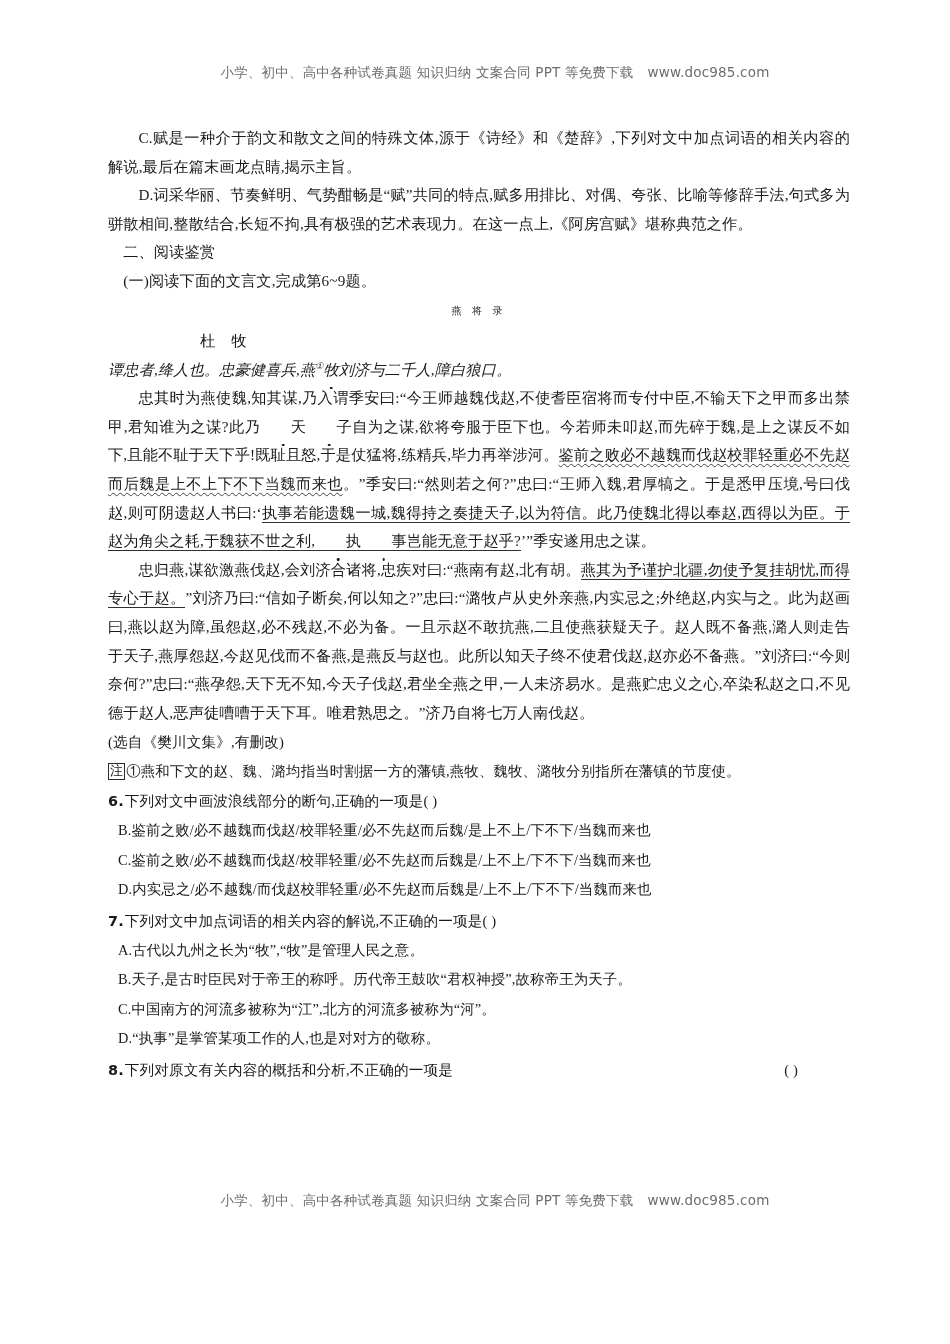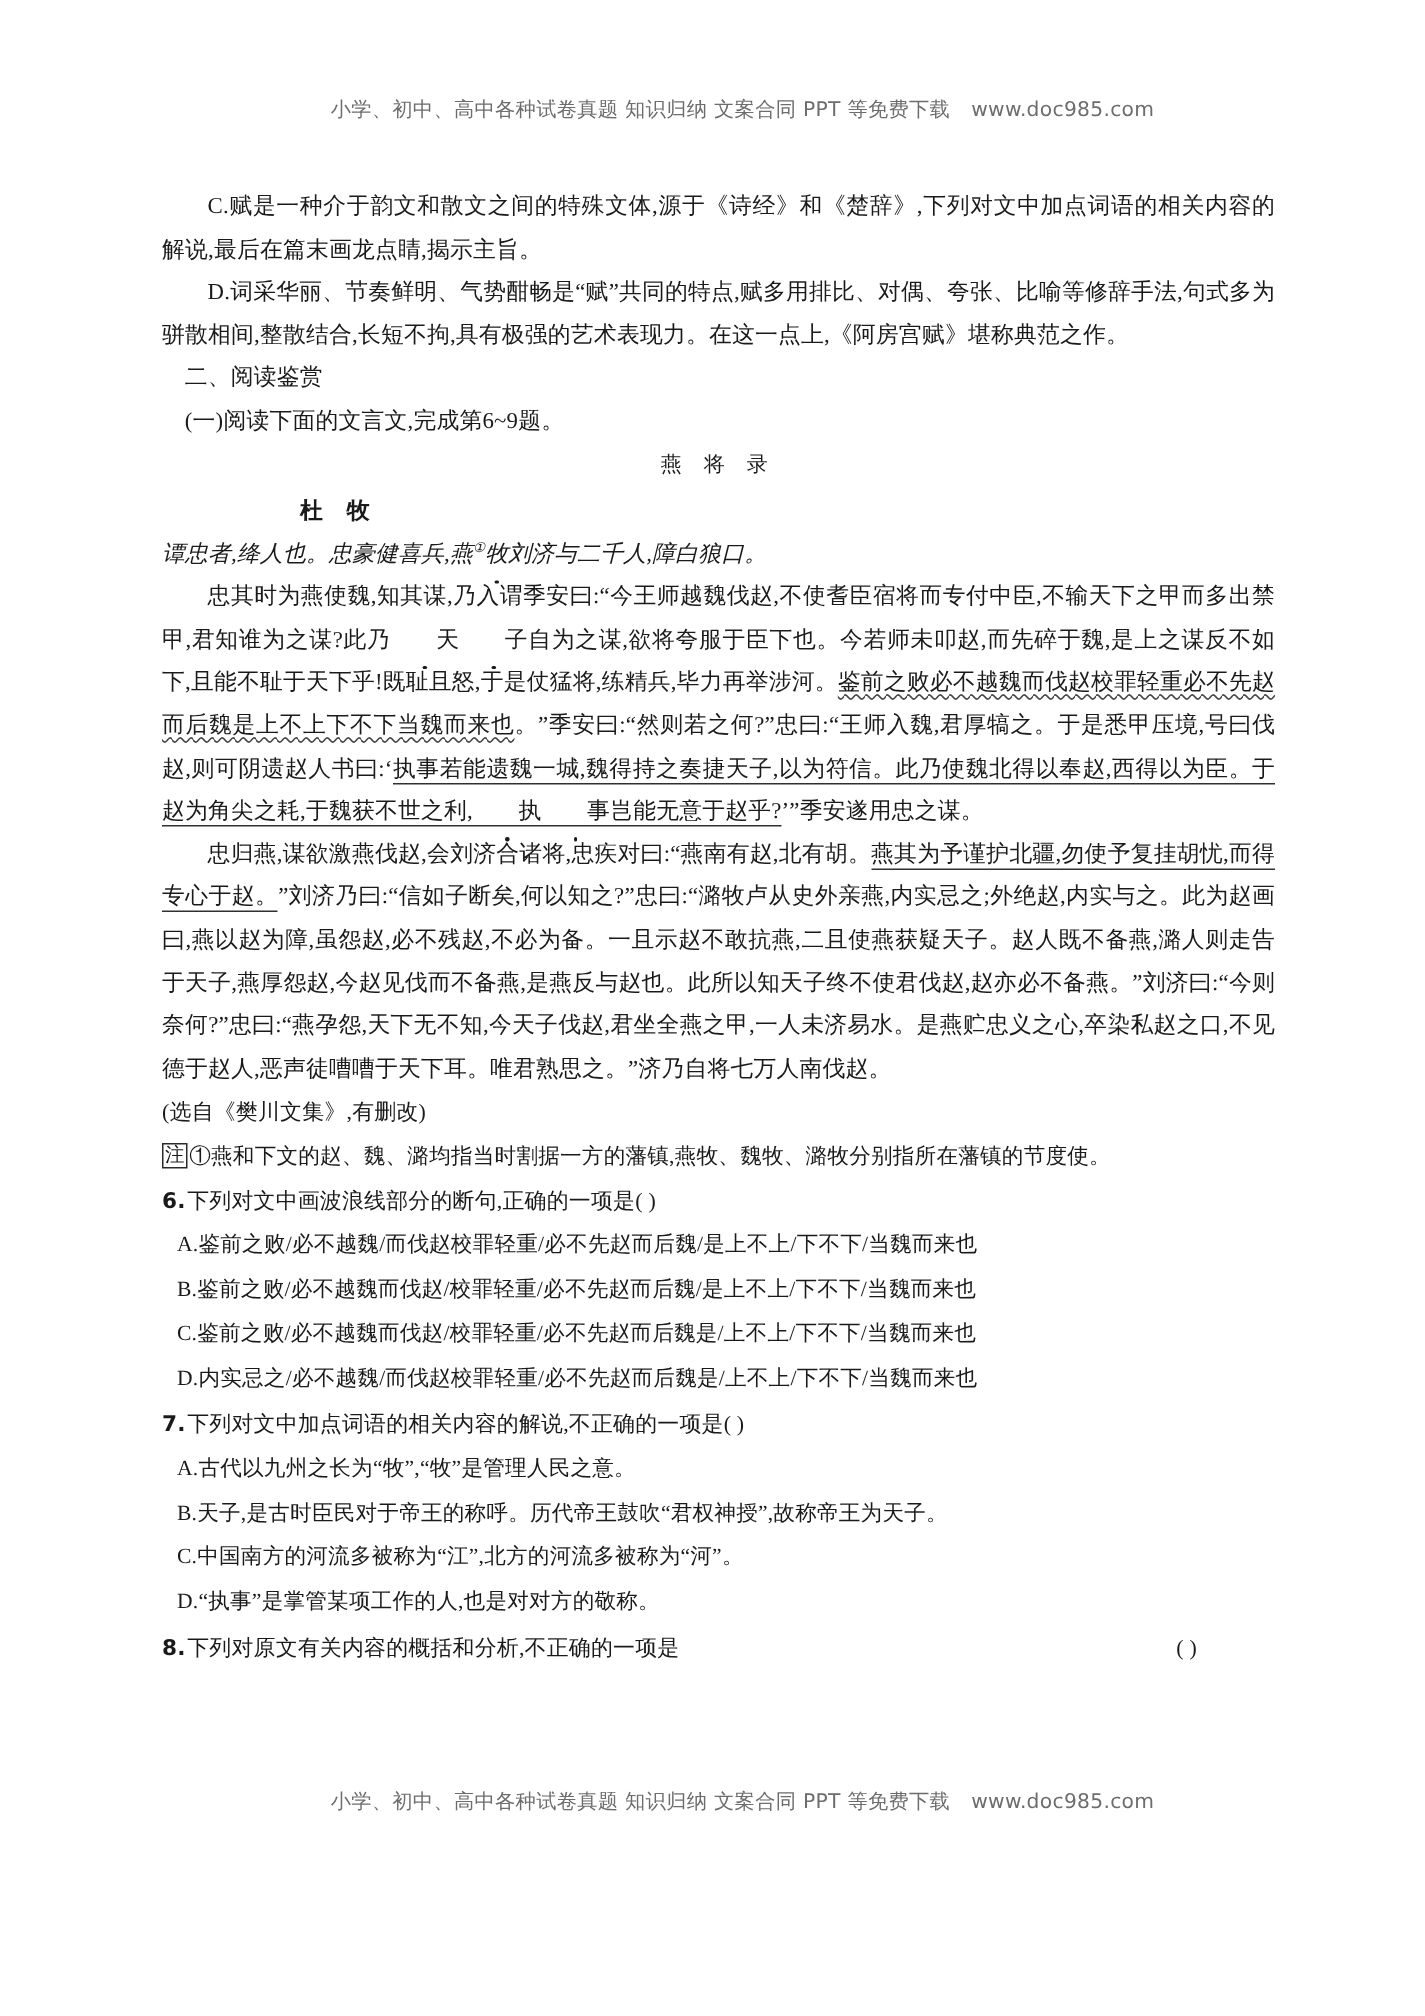--- a/index.html
+++ b/index.html
@@ -57,33 +57,32 @@
     text-justify: inter-ideograph;
     letter-spacing: 0.15px;
   }
   p.indent2 { text-indent: 2em; }
   p.indent1 { text-indent: 1em; }
   p.noind   { text-indent: 0; font-style: italic; }
 
   
   .title-line {
     text-align: center;
-    font-size: 14px;
+    font-size: 10px;
     line-height: 30px;
     letter-spacing: 0.4em;
     text-indent: 0;
   }
   
   .author-line {
     text-indent: 0;
     padding-left: 92px;
     font-size: 15.2px;
     line-height: 30px;
     letter-spacing: 0.4em;
-    font-weight: bold;
   }
 
   .source-line {
     text-align: left;
     font-size: 14.6px;
     line-height: 30px;
     text-indent: 0;
     padding-right: 2px;
   }
 
@@ -192,21 +191,20 @@
 
     <p class="indent2"><span>忠其时为燕使魏,知其谋,乃入谓季安曰:“今王师越魏伐赵,不使耆臣宿将而专付中臣,不输天下之甲而多出禁甲,君知谁为之谋?此乃</span><span class="dot">天</span><span class="dot">子</span><span>自为之谋,欲将夸服于臣下也。今若师未叩赵,而先碎于魏,是上之谋反不如下,且能不耻于天下乎!既耻且怒,于是仗猛将,练精兵,毕力再举涉河。</span><span class="wavy">鉴前之败必不越魏而伐赵校罪轻重必不先赵而后魏是上不上下不下当魏而来也</span><span>。”季安曰:“然则若之何?”忠曰:“王师入魏,君厚犒之。于是悉甲压境,号曰伐赵,则可阴遗赵人书曰:‘</span><u class="uline"><span>执事若能遗魏一城,魏得持之奏捷天子,以为符信。此乃使魏北得以奉赵,西得以为臣。于赵为角尖之耗,于魏获不世之利,</span><span class="dot">执</span><span class="dot">事</span><span>岂能无意于赵乎?</span></u><span>’”季安遂用忠之谋。</span></p>
 
     <p class="indent2"><span>忠归燕,谋欲激燕伐赵,会刘济合诸将,忠疾对曰:“燕南有赵,北有胡。</span><u class="uline">燕其为予谨护北疆,勿使予复挂胡忧,而得专心于赵。</u><span>”刘济乃曰:“信如子断矣,何以知之?”忠曰:“潞牧卢从史外亲燕,内实忌之;外绝赵,内实与之。此为赵画曰,燕以赵为障,虽怨赵,必不残赵,不必为备。一且示赵不敢抗燕,二且使燕获疑天子。赵人既不备燕,潞人则走告于天子,燕厚怨赵,今赵见伐而不备燕,是燕反与赵也。此所以知天子终不使君伐赵,赵亦必不备燕。”刘济曰:“今则奈何?”忠曰:“燕孕怨,天下无不知,今天子伐赵,君坐全燕之甲,一人未济易水。是燕贮忠义之心,卒染私赵之口,不见德于赵人,恶声徒嘈嘈于天下耳。唯君熟思之。”济乃自将七万人南伐赵。</span></p>
 
     <p class="source-line">(选自《樊川文集》,有删改)</p>
 
     <p class="note-line"><span class="boxed">注</span><span>①燕和下文的赵、魏、潞均指当时割据一方的藩镇,燕牧、魏牧、潞牧分别指所在藩镇的节度使。</span></p>
 
     <p class="q-stem"><span class="q-num">6.</span><span>下列对文中画波浪线部分的断句,正确的一项是(    )</span></p>
-    <p class="q-opt">A.鉴前之败/必不越魏/而伐赵校罪轻重/必不先赵而后魏/是上不上/下不下/当魏而来也</p>
     <p class="q-opt">B.鉴前之败/必不越魏而伐赵/校罪轻重/必不先赵而后魏/是上不上/下不下/当魏而来也</p>
     <p class="q-opt">C.鉴前之败/必不越魏而伐赵/校罪轻重/必不先赵而后魏是/上不上/下不下/当魏而来也</p>
     <p class="q-opt">D.内实忌之/必不越魏/而伐赵校罪轻重/必不先赵而后魏是/上不上/下不下/当魏而来也</p>
 
     <p class="q-stem"><span class="q-num">7.</span><span>下列对文中加点词语的相关内容的解说,不正确的一项是(    )</span></p>
     <p class="q-opt">A.古代以九州之长为“牧”,“牧”是管理人民之意。</p>
     <p class="q-opt">B.天子,是古时臣民对于帝王的称呼。历代帝王鼓吹“君权神授”,故称帝王为天子。</p>
     <p class="q-opt">C.中国南方的河流多被称为“江”,北方的河流多被称为“河”。</p>
     <p class="q-opt">D.“执事”是掌管某项工作的人,也是对对方的敬称。</p>
 

